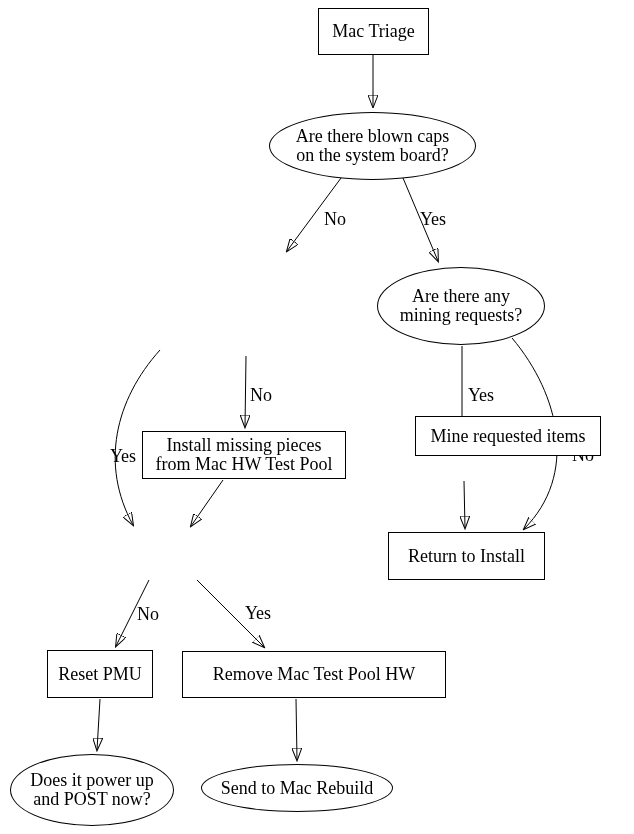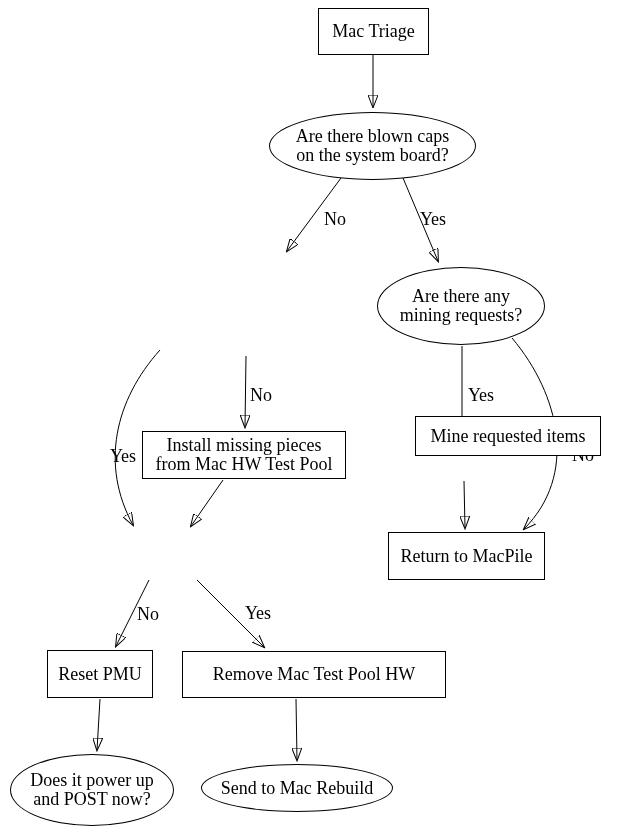--- a/index.html
+++ b/index.html
@@ -71,21 +71,21 @@
   <div class="node box" style="left:142px;top:431px;width:204px;height:48px;">
     <span class="lbl">Install missing pieces
 from Mac HW Test Pool</span>
   </div>
 
   <div class="node box" style="left:370px;top:416px;width:186px;height:40px;margin-left:45px;">
     <span class="lbl">Mine requested items</span>
   </div>
 
   <div class="node box" style="left:388px;top:532px;width:157px;height:48px;">
-    <span class="lbl">Return to MacPile</span>
+    <span class="lbl">Return to Install</span>
   </div>
 
 
   <div class="node box" style="left:47px;top:650px;width:106px;height:48px;">
     <span class="lbl">Reset PMU</span>
   </div>
 
   <div class="node box" style="left:182px;top:651px;width:264px;height:47px;">
     <span class="lbl">Remove Mac Test Pool HW</span>
   </div>

